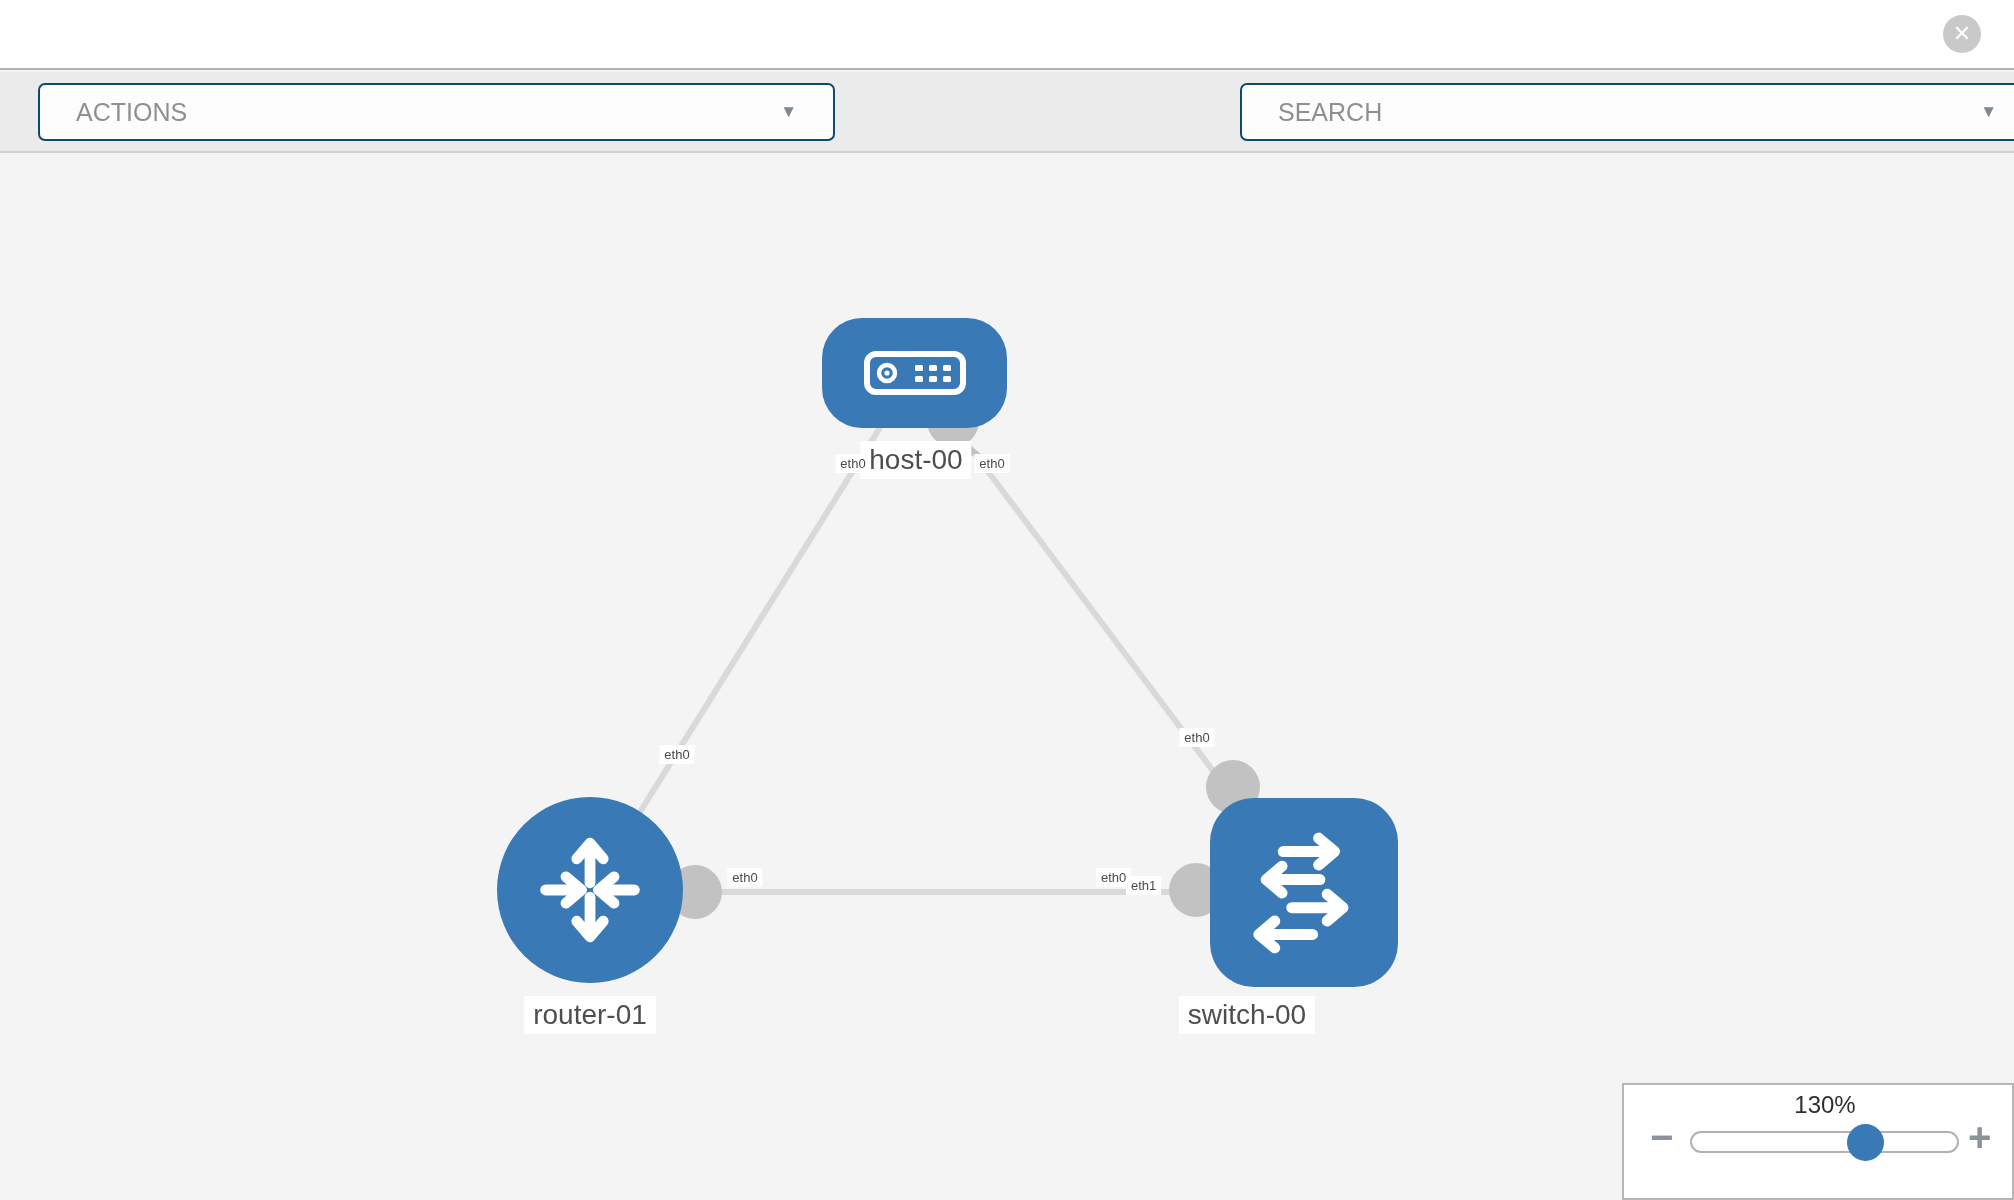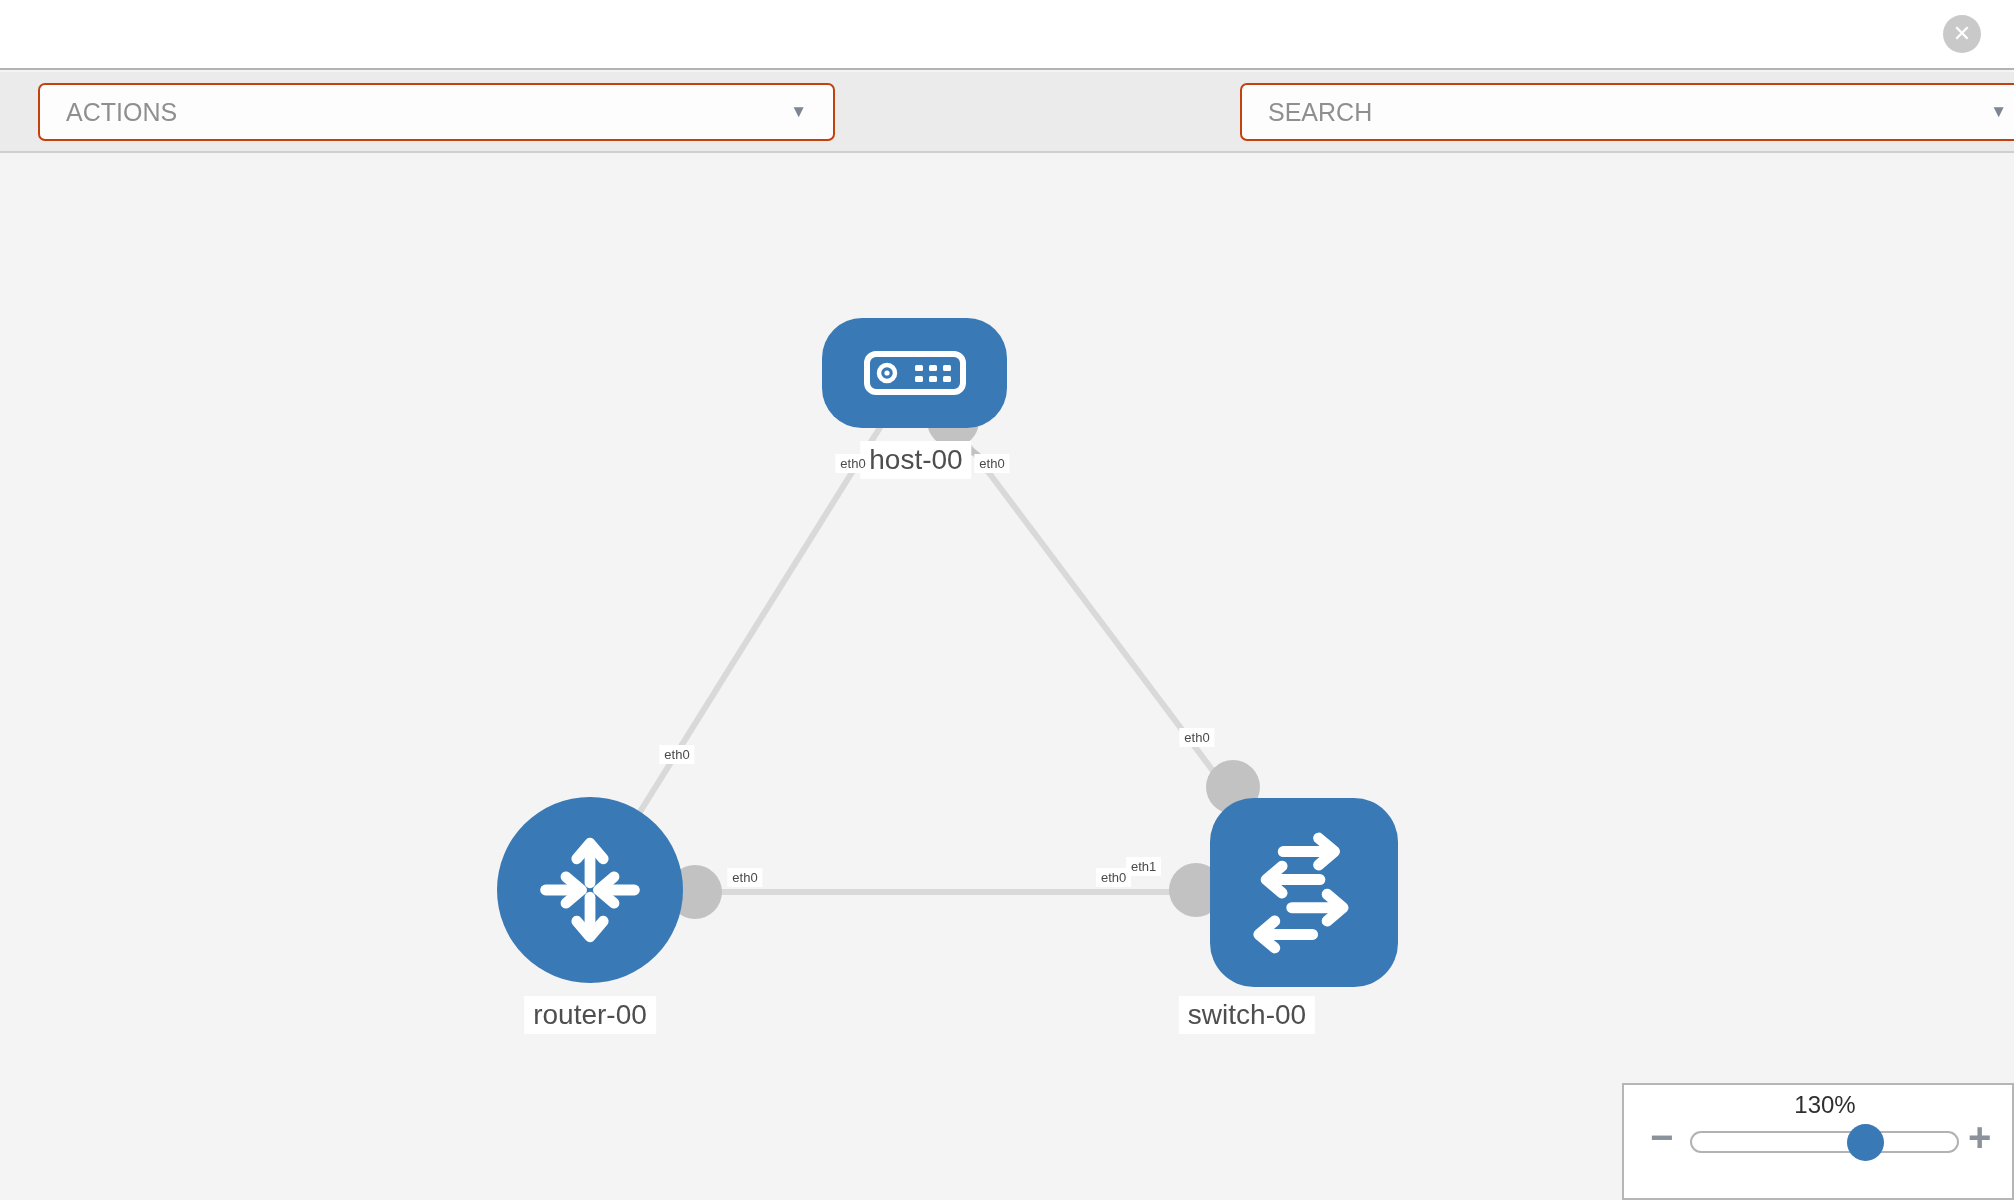--- a/index.html
+++ b/index.html
@@ -22,22 +22,22 @@
     background:#c9c9c9;color:#ffffff;display:flex;align-items:center;justify-content:center;
     font-size:22px;font-weight:bold;cursor:pointer;user-select:none;
   }
   
   .toolbar{
     position:absolute;top:72px;left:0;width:2014px;height:81px;
     background:#ebebeb;border-bottom:2px solid #cfcfcf;box-sizing:border-box;
   }
   .dropdown{
     position:absolute;top:11px;height:58px;box-sizing:border-box;
-    background:#fdfdfd;border:2px solid #c2410c;border-radius:7px;
-    display:flex;align-items:center;padding:0 26px;
+    background:#fdfdfd;border:2px solid #0c4a6e;border-radius:7px;
+    display:flex;align-items:center;padding:0 36px;
     font-size:25px;color:#8f8f8f;cursor:pointer;
   }
   .dd-actions{left:38px;width:797px;}
   .dd-search{left:1240px;width:795px;}
   .dd-caret{margin-left:auto;color:#7d8692;font-size:17px;}
   .tool-icon{
     position:absolute;top:95px;width:36px;height:36px;cursor:pointer;
   }
   .tool-icon svg{width:100%;height:100%;}
   
@@ -173,30 +173,30 @@
     <line x1="63" y1="39" x2="22" y2="39"></line>
     <path d="M32 28 L19 39 L32 50"></path>
     <line x1="40" y1="62" x2="79" y2="62"></line>
     <path d="M69 51 L82 62 L69 73"></path>
     <line x1="57" y1="84" x2="16" y2="84"></line>
     <path d="M26 73 L13 84 L26 95"></path>
   </svg>
 </div>
 
 <span class="node-label" style="left:916px;top:441px;">host-00</span>
-<span class="node-label" style="left:590px;top:996px;">router-00</span>
+<span class="node-label" style="left:590px;top:996px;">router-01</span>
 <span class="node-label" style="left:1247px;top:996px;">switch-00</span>
 
 <span class="iface-label" style="left:853px;top:454px;">eth0</span>
 <span class="iface-label" style="left:992px;top:454px;">eth0</span>
 <span class="iface-label" style="left:677px;top:745px;">eth0</span>
 <span class="iface-label" style="left:1197px;top:728px;">eth0</span>
 <span class="iface-label" style="left:745px;top:868px;">eth0</span>
 <span class="iface-label anchored" style="left:1096px;top:868px;">eth0</span>
-<span class="iface-label anchored" style="left:1126px;top:857px;">eth1</span>
+<span class="iface-label anchored" style="left:1126px;top:876px;">eth1</span>
 
 <div class="zoom-panel">
   <span class="zoom-value">130%</span>
   <span class="zoom-minus">−</span>
   <div class="zoom-track"></div>
   <div class="zoom-handle"></div>
   <span class="zoom-plus">+</span>
 </div>
 
 </body></html>

